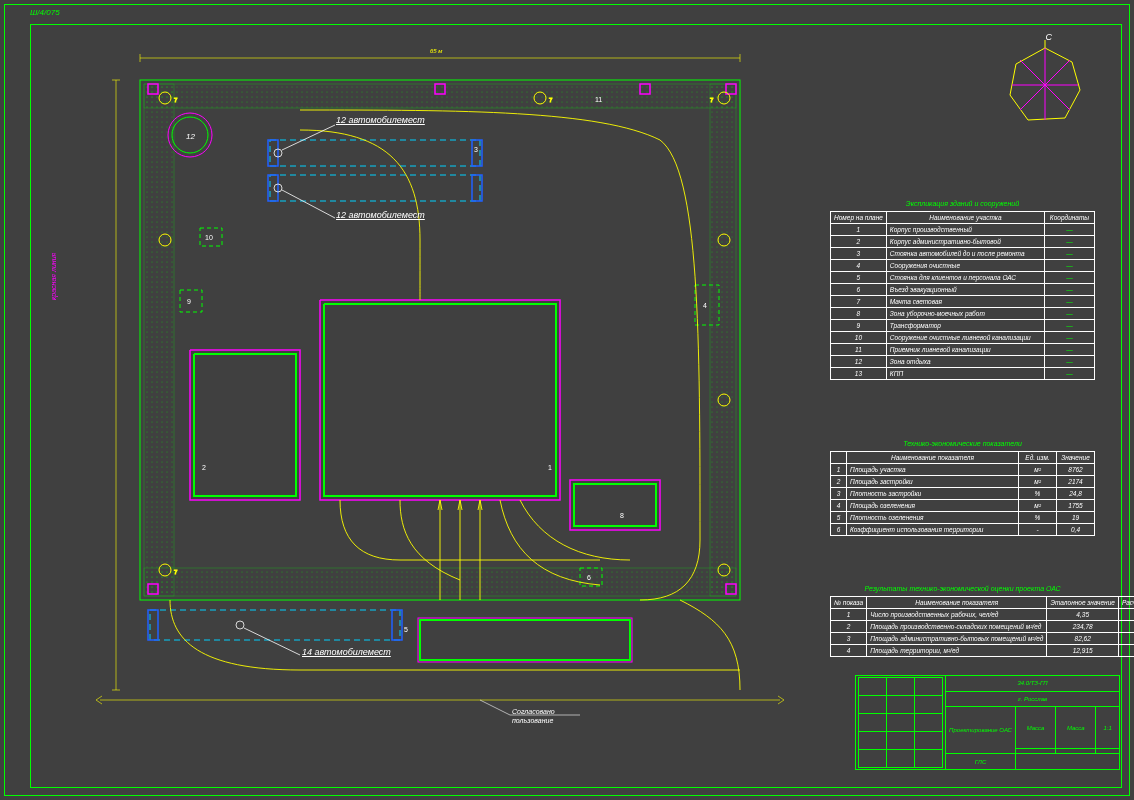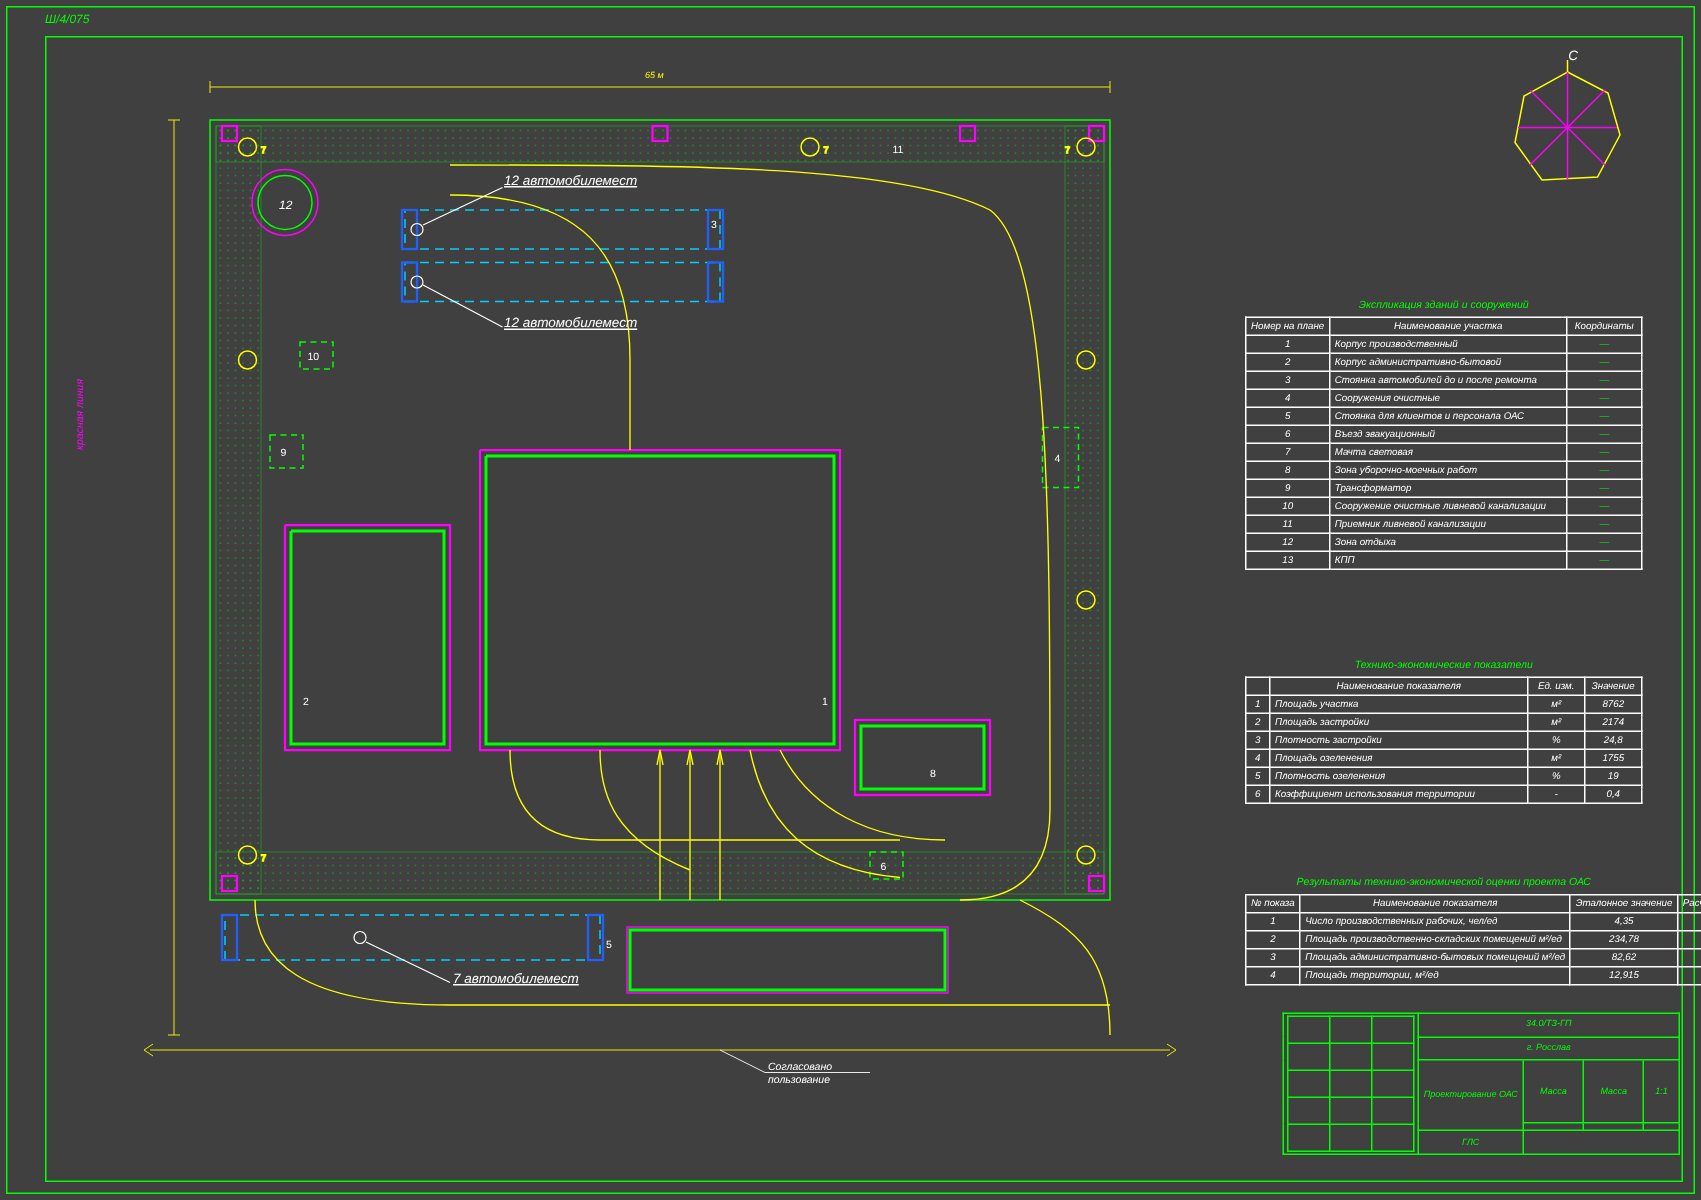--- a/index.html
+++ b/index.html
@@ -244,21 +244,21 @@
     </g>
 
     <g stroke="#fff" stroke-width="0.6" fill="none">
       <line x1="440" y1="660" x2="470" y2="675"></line>
       <line x1="470" y1="675" x2="540" y2="675"></line>
     </g>
   </svg>
 
   <div class="annot" style="left:296px; top:75px;">12 автомобилемест</div>
   <div class="annot" style="left:296px; top:170px;">12 автомобилемест</div>
-  <div class="annot" style="left:262px; top:607px;">7 автомобилемест</div>
+  <div class="annot" style="left:262px; top:607px;">14 автомобилемест</div>
   <div class="annot" style="left:472px; top:668px; text-decoration:none; font-size:7px;">Согласовано</div>
   <div class="annot" style="left:472px; top:677px; text-decoration:none; font-size:7px;">пользование</div>
   <div class="vlabel" style="left:10px; top:260px;">красная линия</div>
   <div class="dim" style="left:390px; top:8px;">65 м</div>
 </div>
 
 <div class="right-panel">
   <div class="compass-label">С</div>
   <div class="compass">
     <svg width="90" height="90" viewBox="0 0 90 90">

